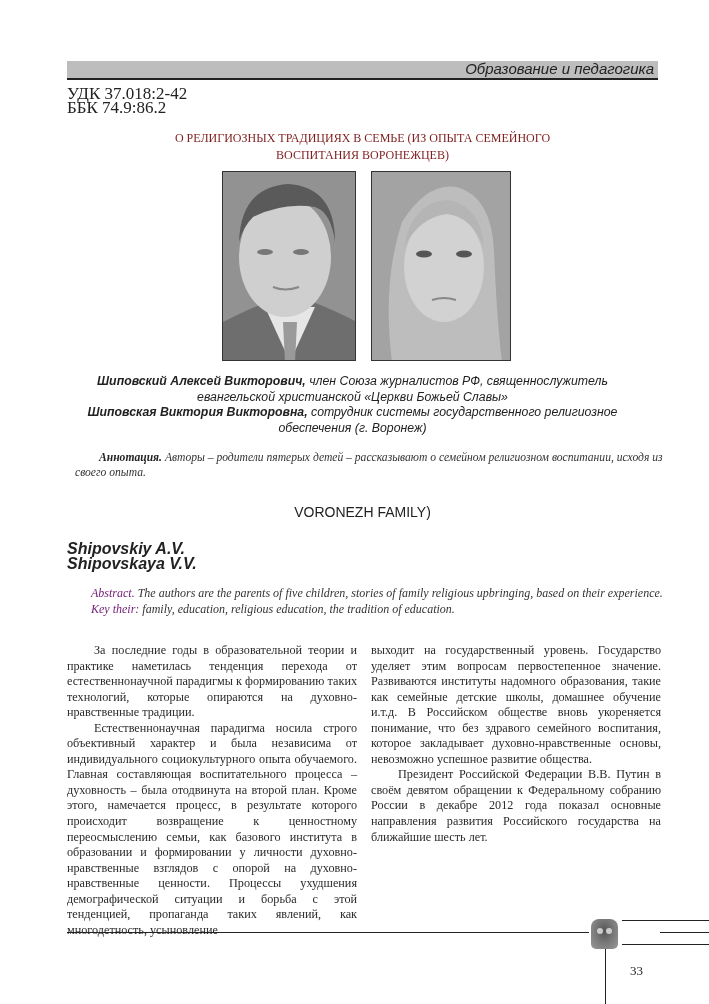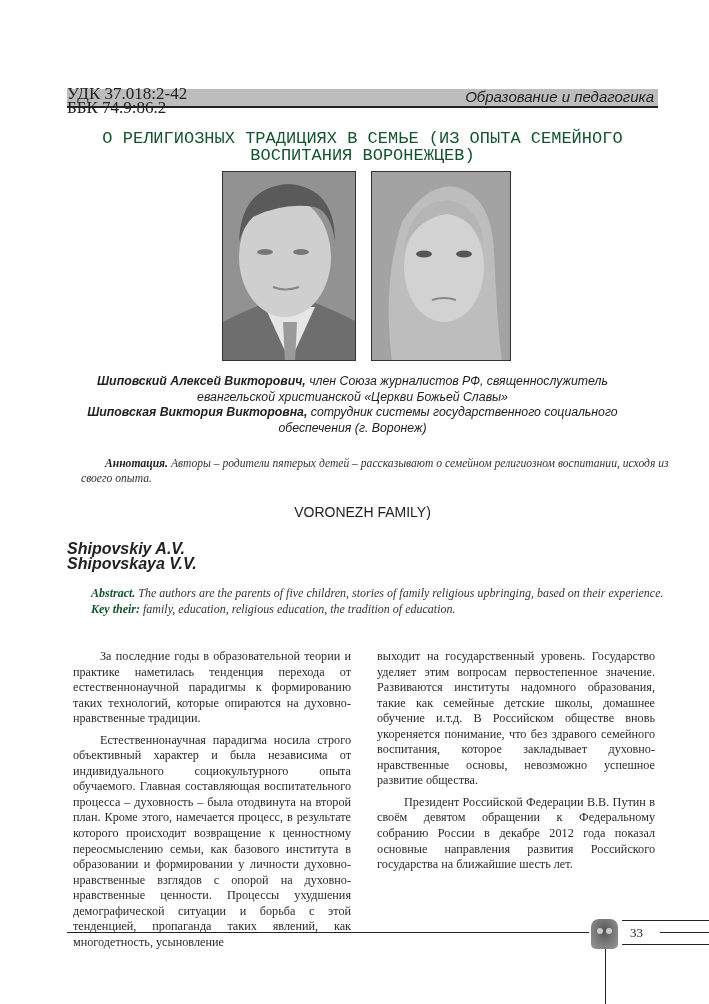--- a/index.html
+++ b/index.html
@@ -1,61 +1,61 @@
 <!DOCTYPE html>
 <html><head>
 <meta charset="utf-8">
 <style>
   html, body { margin: 0; padding: 0; background: #ffffff; }
   body { width: 709px; height: 1004px; position: relative; overflow: hidden;
          font-family: "Liberation Serif", serif; color: #222; }
   .abs { position: absolute; }
 
   .header-bar { left: 67px; top: 61px; width: 591px; height: 17px; background: #bdbdbd;
-                border-bottom: 2px solid #222; margin-top: 28px; }
+                border-bottom: 2px solid #222; }
   .header-title { position: absolute; right: 4px; top: -1px; font-family: "Liberation Sans", sans-serif;
                   font-style: italic; font-size: 15px; color: #222; }
 
   .udk { left: 67px; top: 87px; font-size: 17px; line-height: 14px; }
 
   .title-ru { left: 67px; top: 130px; width: 591px; text-align: center;
-              font-family: Liberation Mono, monospace; font-size: 17px; line-height: 17px; color: #14532d; }
+              font-family: Liberation Serif, serif; font-size: 12px; line-height: 17px; color: #7f1d1d; }
 
   .photo { top: 171px; height: 190px; border: 1px solid #333; box-sizing: border-box; overflow: hidden; }
   .photo-left { left: 222px; width: 134px; background: linear-gradient(180deg, #8f8f8f 0%, #9a9a9a 100%); }
   .photo-right { left: 371px; width: 140px; background: linear-gradient(180deg, #a6a6a6 0%, #9c9c9c 100%); }
 
   .authors-ru { left: 57px; top: 374px; width: 591px; text-align: center;
                 font-family: "Liberation Sans", sans-serif; font-style: italic; font-size: 12.3px; line-height: 15.5px; }
   .authors-ru b { font-weight: bold; }
 
   .annot { left: 67px; top: 442px; width: 620px; font-size: 11.6px; line-height: 15px; font-style: italic; color: #333; }
-  .annot p { margin: 14px; text-indent: 24px; }
+  .annot p { margin: 8px; text-indent: 24px; }
   .annot b { font-weight: bold; color: #222; }
 
   .title-en { left: 67px; top: 503px; width: 591px; text-align: center;
               font-family: "Liberation Sans", sans-serif; font-size: 14px; line-height: 18px; }
   .authors-en { left: 67px; top: 541px; font-family: "Liberation Sans", sans-serif; font-weight: bold;
                 font-style: italic; font-size: 16px; line-height: 15px; }
 
   .abstract { left: 67px; top: 586px; width: 620px; font-size: 12px; line-height: 15.5px; font-style: italic; color: #333; }
   .abstract p { margin: 0; text-indent: 24px; }
-  .abstract b { font-weight: bold; color: #14532d; }
+  .abstract b { font-weight: normal; color: #701a75; }
 
   .col { top: 643px; width: 290px; font-size: 12.2px; line-height: 15.55px; text-align: justify; color: #2a2a2a; }
-  .col p { margin: 6px; text-indent: 27px; }
+  .col p { margin: 0; text-indent: 27px; }
   .col-left { left: 67px; }
   .col-right { left: 371px; }
 
   .footer-line-left { left: 67px; top: 932px; width: 522px; height: 1px; background: #222; }
   .footer-line-top { left: 622px; top: 920px; width: 87px; height: 1px; background: #222; }
   .footer-line-mid { left: 660px; top: 932px; width: 49px; height: 1px; background: #222; }
   .footer-line-bot { left: 622px; top: 944px; width: 87px; height: 1px; background: #222; }
   .footer-vline { left: 605px; top: 948px; width: 1px; height: 56px; background: #222; }
-  .page-num { left: 630px; top: 925px; font-size: 13px; color: #222; }
+  .page-num { left: 630px; top: 963px; font-size: 13px; color: #222; }
   .emblem { left: 591px; top: 919px; width: 27px; height: 30px; border-radius: 8px 8px 5px 5px;
             background: radial-gradient(ellipse at 50% 40%, #555 0%, #777 45%, #999 100%); }
   .emblem .eye { position: absolute; top: 9px; width: 6px; height: 6px; border-radius: 50%; background: #ccc; }
 </style>
 </head>
 <body>
 
 <div class="abs header-bar">
   <span class="header-title">Образование и педагогика</span>
 </div>
@@ -94,21 +94,21 @@
     <path d="M60 128 Q72 124 84 128" stroke="#888" stroke-width="2" fill="none"></path>
   </svg>
 </div>
 
 <div class="abs authors-ru">
   <div>
     <b>Шиповский Алексей Викторович,</b><span> член Союза журналистов РФ, священнослужитель</span>
   </div>
   <div>евангельской христианской «Церкви Божьей Славы»</div>
   <div>
-    <b>Шиповская Виктория Викторовна,</b><span> сотрудник системы государственного социального</span>
+    <b>Шиповская Виктория Викторовна,</b><span> сотрудник системы государственного религиозное</span>
   </div>
   <div>обеспечения (г. Воронеж)</div>
 </div>
 
 <div class="abs annot">
   <p><b>Аннотация.</b><span> Авторы – родители пятерых детей – рассказывают о семейном религиозном воспитании, исходя из своего опыта.</span></p>
 </div>
 
 <div class="abs title-en">
   <div>VORONEZH FAMILY)</div>

